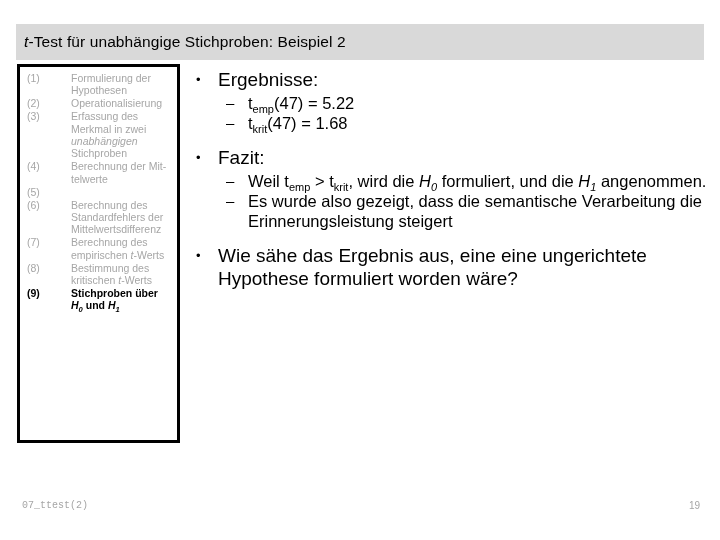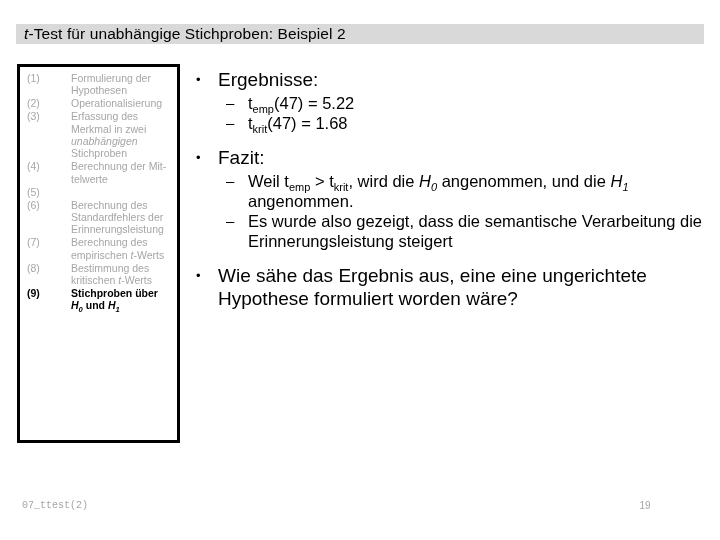--- a/index.html
+++ b/index.html
@@ -14,21 +14,21 @@
     overflow: hidden;
     position: relative;
   }
 
   
   #title-bar {
     position: absolute;
     left: 16px;
     top: 24px;
     width: 688px;
-    height: 20px;
+    height: 36px;
     background: #d9d9d9;
     display: flex;
     align-items: center;
   }
   #title-text {
     font-size: 15.5px;
     color: #000000;
     padding-left: 8px;
     letter-spacing: 0.1px;
     white-space: nowrap;
@@ -117,24 +117,24 @@
   #footer-left {
     position: absolute;
     left: 22px;
     top: 500px;
     font-size: 10px;
     color: #a6a6a6;
     font-family: Liberation Mono, monospace;
   }
   #footer-right {
     position: absolute;
-    left: 625px;
+    left: 660px;
     top: 500px;
     width: 40px;
-    text-align: center;
+    text-align: right;
     font-size: 10px;
     color: #a6a6a6;
   }
 </style>
 </head>
 <body>
 
 <div id="title-bar">
   <div id="title-text">
     <span class="it">t</span><span>-Test für unabhängige Stichproben: Beispiel 2</span>
@@ -162,21 +162,21 @@
     <span class="num">(4)</span>
     <span class="txt">Berechnung der Mit-telwerte</span>
   </div>
 
   <div class="step">
     <span class="num">(5)</span>
   </div>
 
   <div class="step">
     <span class="num">(6)</span>
-    <span class="txt">Berechnung des Standardfehlers der Erinnerungsleistung</span>
+    <span class="txt">Berechnung des Standardfehlers der Mittelwertsdifferenz</span>
   </div>
 
   <div class="step">
     <span class="num">(7)</span>
     <span class="txt"><span>Berechnung des empirischen </span><span class="it">t</span><span>-Werts</span></span>
   </div>
 
   <div class="step">
     <span class="num">(8)</span>
     <span class="txt"><span>Bestimmung des kritischen </span><span class="it">t</span><span>-Werts</span></span>
@@ -208,21 +208,21 @@
 
   <div class="gap-md"></div>
 
   <div class="lvl1">
     <span class="bullet">•</span>
     <span class="body">Fazit:</span>
   </div>
 
   <div class="lvl2">
     <span class="dash">–</span>
-    <span class="body"><span>Weil t</span><sub>emp</sub><span> &gt; t</span><sub>krit</sub><span>, wird die </span><span class="it">H</span><sub class="it">0</sub><span> angenommen, und die </span><span class="it">H</span><sub class="it">1</sub><span> angenommen.</span></span>
+    <span class="body"><span>Weil t</span><sub>emp</sub><span> &gt; t</span><sub>krit</sub><span>, wird die </span><span class="it">H</span><sub class="it">0</sub><span> formuliert, und die </span><span class="it">H</span><sub class="it">1</sub><span> angenommen.</span></span>
   </div>
 
   <div class="lvl2">
     <span class="dash">–</span>
     <span class="body">Es wurde also gezeigt, dass die semantische Verarbeitung die Erinnerungsleistung steigert</span>
   </div>
 
   <div class="gap-md"></div>
 
   <div class="lvl1">

